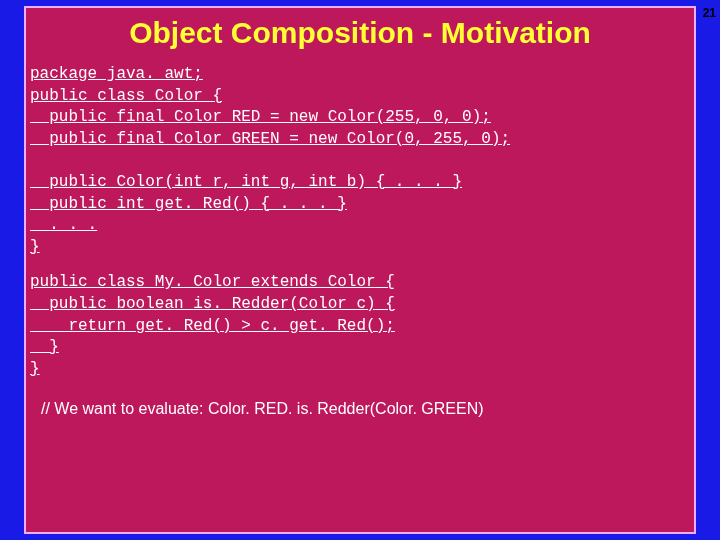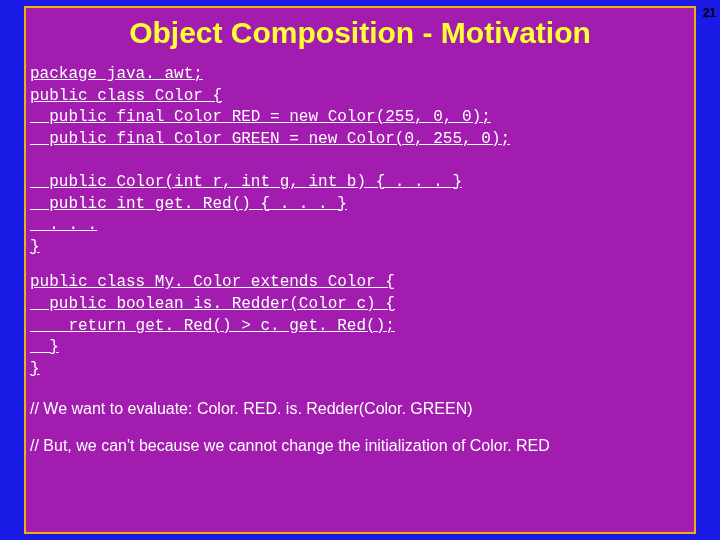--- a/index.html
+++ b/index.html
@@ -11,22 +11,22 @@
       font-family: Arial, Helvetica, sans-serif;
       position: relative;
       overflow: hidden;
     }
     .frame {
       position: absolute;
       top: 6px;
       left: 24px;
       right: 24px;
       bottom: 6px;
-      border: 2px solid #eab308;
-      background: #a21caf;
+      border: 2px solid #f0abfc;
+      background: #be185d;
       padding: 8px 0 8px 0;
     }
     .title {
       text-align: center;
       font-size: 30px;
       font-weight: bold;
       color: #ffff33;
       margin-bottom: 14px;
     }
     .code {
@@ -34,21 +34,21 @@
       font-size: 16px;
       line-height: 1.35;
       white-space: pre;
       margin-left: 4px;
       text-decoration: underline;
     }
     .comment {
       font-family: "Comic Sans MS", "Comic Sans", cursive, Arial;
       font-size: 16px;
       line-height: 1.4;
-      margin-left: 4px;
+      margin-left: 15px;
     }
     .gap { height: 14px; }
     .gap2 { height: 18px; }
     .slidenum {
       position: absolute;
       top: 6px;
       right: 4px;
       font-size: 12px;
       font-weight: bold;
       color: #000;
@@ -74,14 +74,13 @@
   <div class="gap"></div>
   <div class="code">public class My. Color extends Color {
   public boolean is. Redder(Color c) {
     return get. Red() &gt; c. get. Red();
   }
 }</div>
 
   <div class="gap2"></div>
   <div class="comment">// We want to evaluate: Color. RED. is. Redder(Color. GREEN)</div>
   <div class="gap"></div>
-  <div class="comment">// But, we can't because we cannot change the initialization of Color. RED</div>
 </div>
 
 </body></html>

